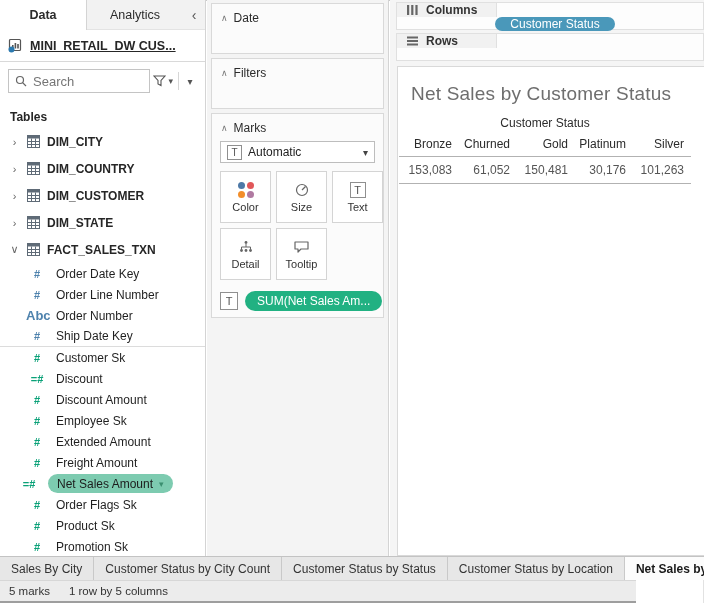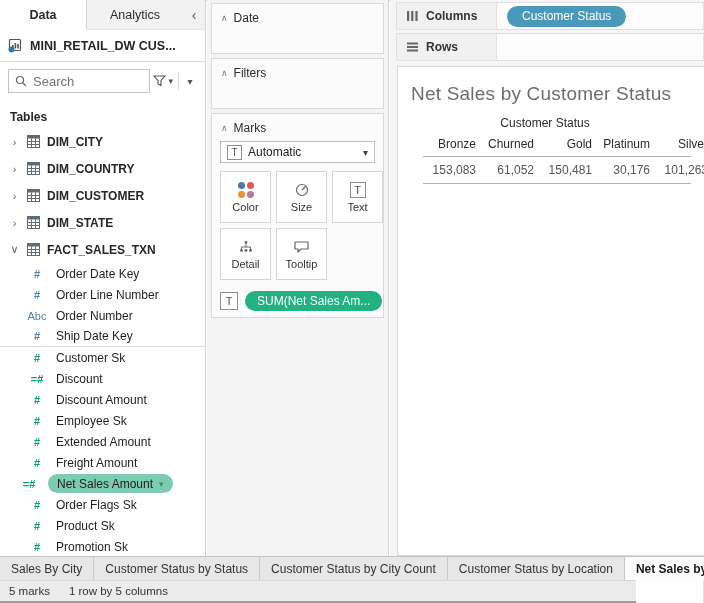--- a/index.html
+++ b/index.html
@@ -13,42 +13,42 @@
                 border-right:1px solid #d4d4d4; overflow:hidden; }
   .pane-tabs { display:flex; height:30px; align-items:stretch;text-align:center; }
   .pane-tab { display:flex; align-items:center; justify-content:center; font-size:12.5px; cursor:default; }
   .pane-tab.active { width:87px; background:#fff; font-weight:bold; border-right:1px solid #d4d4d4; }
   .pane-tab.inactive { flex:1; background:#f2f2f2; border-bottom:1px solid #e3e3e3; }
   .pane-collapse { width:22px; display:flex; align-items:center; justify-content:center; color:#555;
                    background:#f2f2f2; border-bottom:1px solid #e3e3e3; font-size:14px; }
 
   .datasource { height:32px; display:flex; align-items:center; padding-left:8px; gap:7px;
                 border-bottom:1px solid #d9d9d9; }
-  .datasource .label { font-weight:600; font-size:12.5px; color:#262626; }
+  .datasource .label { font-weight:600; font-size:12.5px; color:#262626;text-decoration:underline; }
 
   .search-row { height:38px; display:flex; align-items:center; padding:0 6px 0 8px; }
   .search-box { flex:1; height:24px; border:1px solid #c4c4c4; background:#fff; display:flex;
                 align-items:center; padding:0 6px; gap:6px; }
   .search-box .ph { color:#757575; font-size:13px; }
   .funnel-btn { display:flex; align-items:center; gap:2px; padding:0 3px; color:#555; }
   .v-sep { width:1px; height:18px; background:#d6d6d6; margin:0 2px; }
   .caret-btn { width:18px; text-align:center; color:#555; font-size:10px; }
 
   .tables-label { padding:10px 0 4px 10px; font-weight:600; color:#262626; }
 
   .tbl-row { height:27px; display:flex; align-items:center; padding-left:9px; gap:7px; }
   .tbl-row .chev { width:11px; color:#666; font-size:11px; text-align:center; }
   .tbl-row .name { font-weight:600; color:#262626; }
 
   .fld-row { height:21px; display:flex; align-items:center; padding-left:26px; gap:8px; }
   .fld-row.divider { border-bottom:1px solid #dcdcdc; }
   .fld-icon { width:22px; text-align:center; font-size:11px; font-weight:bold; letter-spacing:0; }
   .fld-icon.blue { color:#4e82ad; }
   .fld-icon.green { color:#0aa178; }
-  .fld-icon.abc { font-size:11px; font-weight:400; }
+  .fld-icon.abc { font-size:13px; font-weight:700; }
   .fld-name { color:#1f1f1f; }
   .fld-pill { display:flex; align-items:center; gap:6px; background:#7dcbb0; border-radius:10px;
               height:19px; padding:0 9px; }
   .fld-pill .fld-name { color:#1c1c1c; }
   .fld-pill .pill-caret { color:#3b8f70; font-size:9px; }
 
   
   .mid-panel { position:absolute; left:207px; top:0; width:182px; height:556px; background:#f4f4f4;
                border-right:1px solid #d4d4d4; }
   .card { position:absolute; left:4px; right:4px; background:#fbfbfb; border:1px solid #d9d9d9; }
@@ -74,34 +74,34 @@
   .color-dots i { width:7px; height:7px; border-radius:50%; display:block; }
 
   .pill-row { position:absolute; left:8px; top:177px; display:flex; align-items:center; gap:7px; }
   .t-box.big { width:18px; height:18px; font-size:11px; }
   .pill.green { background:#21b182; color:#fff; height:20px; border-radius:10px; display:flex;
                 align-items:center; padding:0 12px; font-size:12px; white-space:nowrap; }
 
   
   .right-region { position:absolute; left:390px; top:0; right:0; height:556px; background:#f5f5f5; }
   .shelf { position:absolute; left:6px; right:0; height:28px; background:#fdfdfd;
-           border:1px solid #e0e0e0; display:flex; align-items:center; }
+           border:1px solid #e0e0e0; display:flex; align-items:center;flex-direction:column; }
   .shelf.columns { top:2px; }
   .shelf.rows { top:33px; }
   .shelf-label { width:100px; align-self:stretch; background:#f1f1f1; border-right:1px solid #e0e0e0;
                  display:flex; align-items:center; gap:7px; padding-left:9px; font-weight:600; color:#333; }
   .pill.blue { background:#4a98ba; color:#fff; height:21px; border-radius:11px; display:flex;
                align-items:center; padding:0 15px; margin-left:10px; font-size:12px; }
 
   .sheet { position:absolute; left:7px; top:66px; right:-1px; bottom:0; background:#fff;
            border:1px solid #d9d9d9; }
   .sheet-title { padding:16px 0 0 13px; font-size:19px; color:#6e6e6e; letter-spacing:0.2px; }
   .crosstab { position:absolute; left:1px; top:49px; width:292px; }
   .ct-field { text-align:center; color:#2b2b2b; padding-bottom:7px; }
-  .ct-grid { display:grid; grid-template-columns:repeat(5,58px);margin-left:24px; }
+  .ct-grid { display:grid; grid-template-columns:repeat(5,58px); }
   .ct-grid .cell { text-align:right; padding-right:5px; }
   .ct-heads .cell { color:#2b2b2b; padding-bottom:5px; }
   .ct-vals { border-top:1px solid #b2b2b2; border-bottom:1px solid #b2b2b2; }
   .ct-vals .cell { color:#555; padding-top:6px; padding-bottom:6px; }
 
   
   .bottom-tabs { position:absolute; left:0; top:556px; width:704px; height:24px; background:#e7e7e7;
                  border-top:1px solid #c3c3c3; display:flex; }
   .sheet-tab { display:flex; align-items:center; padding:0 11px; background:#e7e7e7;
                border-right:1px solid #c9c9c9; color:#333; white-space:nowrap; }
@@ -389,22 +389,22 @@
           <span class="cell">150,481</span>
           <span class="cell">30,176</span>
           <span class="cell">101,263</span>
         </div>
       </div>
     </div>
   </div>
 
   <div class="bottom-tabs">
     <div class="sheet-tab">Sales By City</div>
+    <div class="sheet-tab">Customer Status by City Count</div>
     <div class="sheet-tab">Customer Status by Status</div>
-    <div class="sheet-tab">Customer Status by City Count</div>
     <div class="sheet-tab">Customer Status by Location</div>
     <div class="sheet-tab active">Net Sales by</div>
   </div>
 
   <div class="status-bar">
     <span>5 marks</span>
     <span>1 row by 5 columns</span>
   </div>
 
 </div>

